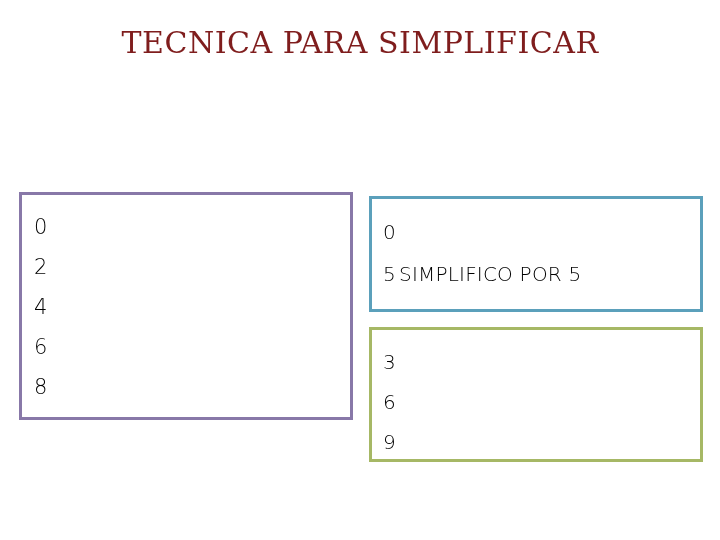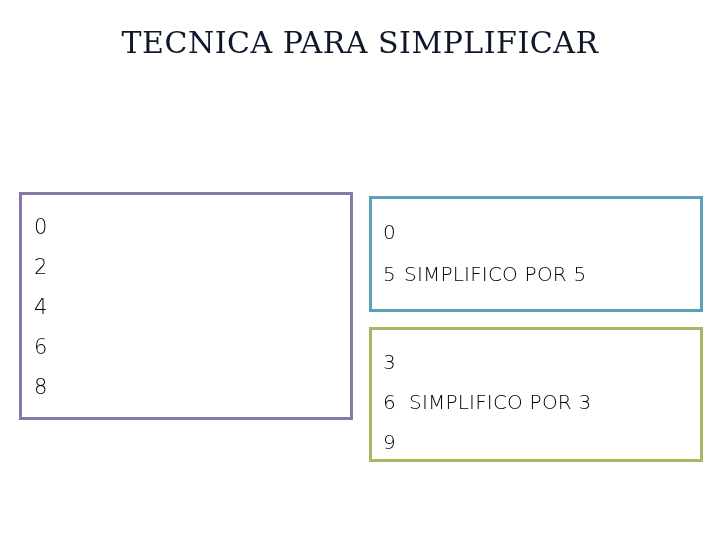--- a/index.html
+++ b/index.html
@@ -99,21 +99,20 @@
     font-size: 20px;
     height: 42px;
     line-height: 42px;
     align-items: center;
   }
   #box-top-right .digit {
     display: inline-block;
     width: 16px;
   }
   #box-top-right .phrase {
-    margin-left: 5px;
     letter-spacing: 0.2px;
   }
 
   #box-bottom-right .row {
     font-size: 20px;
     height: 40px;
     line-height: 40px;
     align-items: center;
   }
   #box-bottom-right .digit {
@@ -125,21 +124,21 @@
     letter-spacing: 0.2px;
   }
 
   .phrase:empty {
     display: none;
   }
 </style>
 </head>
 <body style="background: rgb(255, 255, 255);">
 
-<div id="slide-title" style="color: #0f172a;">TECNICA PARA SIMPLIFICAR</div>
+<div id="slide-title" style="color: #7f1d1d;">TECNICA PARA SIMPLIFICAR</div>
 
 <div class="content-box" id="box-left" style="border-color: rgb(136, 120, 168);">
 
   <div class="row">
     <span class="digit">0</span>
 
   </div>
 
   <div class="row">
     <span class="digit">2</span>
@@ -176,20 +175,19 @@
 
 <div class="content-box" id="box-bottom-right" style="border-color: rgb(166, 184, 101);">
 
   <div class="row">
     <span class="digit">3</span>
 
   </div>
 
   <div class="row">
     <span class="digit">6</span>
-    <span class="phrase">SIMPLIFICO POR 3</span>
   </div>
 
   <div class="row">
     <span class="digit">9</span>
 
   </div>
 </div>
 
 </body></html>

